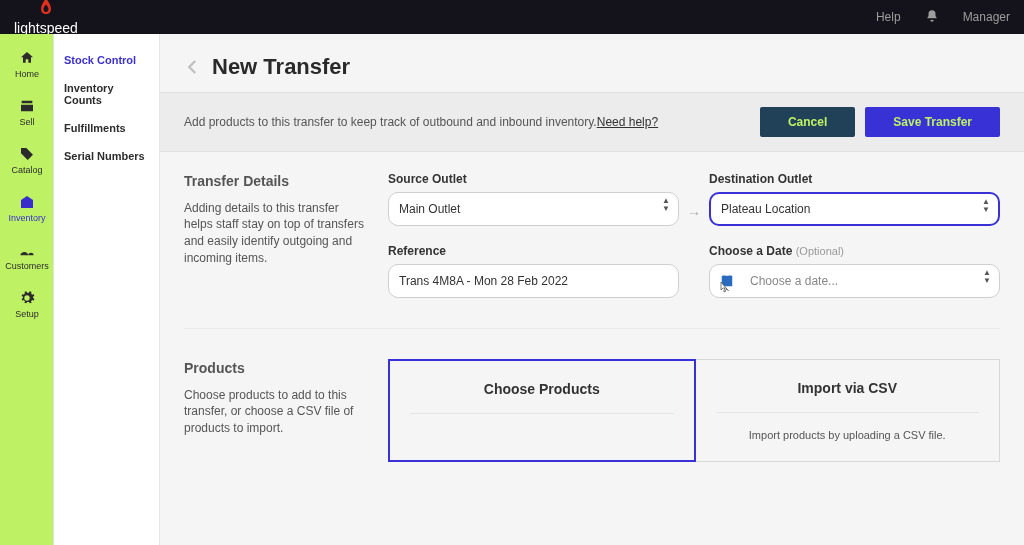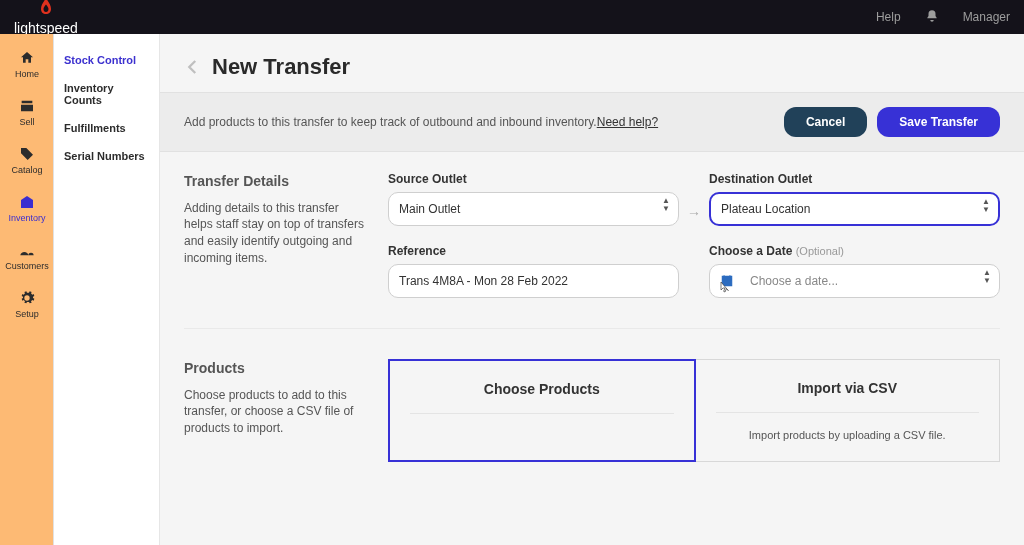--- a/index.html
+++ b/index.html
@@ -7,38 +7,38 @@
     
     .topbar { height:34px; background:#14121a; display:flex; align-items:center; padding:0 14px; color:#eee; }
     .logo { display:flex; align-items:center; gap:6px;flex-direction:column; }
     .logo .flame { width:12px; height:16px; }
     .logo-name { font-size:14px; color:#fff; }
     .topbar-right { margin-left:auto; display:flex; align-items:center; gap:24px; color:#9d9d9d; font-size:12px; }
     .topbar-right span { cursor:pointer; }
     .bell { width:14px; height:14px; }
     
     .wrap { display:flex; height:calc(545px - 34px); }
-    .sidenav { width:54px; background:#fdba74; border-right:1px solid #e1e1e1; padding-top:6px; }
+    .sidenav { width:54px; background:#bef264; border-right:1px solid #e1e1e1; padding-top:6px; }
     .sn-item { width:54px; height:48px; display:flex; flex-direction:column; align-items:center; justify-content:center; gap:3px; cursor:pointer; color:#2c2c2c; font-size:9px; }
     .sn-item.active { color:#3a2dd0; }
     .sn-item svg { width:16px; height:16px; }
     
     .subnav { width:106px; background:#fff; border-right:1px solid #e6e6e6; padding:12px 10px; }
     .sub-item { padding:8px 0; font-size:11px; font-weight:bold; color:#2c2c2c; cursor:pointer; }
     .sub-item.active { color:#3c31cf; }
     
     .main { flex:1; overflow:auto; }
     .title-row { display:flex; align-items:center; gap:10px; padding:20px 24px 12px; }
     .back-arrow { width:18px; height:18px; }
     .page-title { font-size:22px; font-weight:bold; color:#2a2a2a; }
     
     .infobar { background:#ececec; border-top:1px solid #e1e1e1; border-bottom:1px solid #e1e1e1; padding:14px 24px; display:flex; align-items:center; font-size:12px; color:#555; }
     .infobar .help-link { text-decoration:underline; color:#333; cursor:pointer; }
     .infobar .actions { margin-left:auto; display:flex; gap:10px; }
-    .btn { padding:8px 22px; border-radius:12px; font-size:12px; cursor:pointer; border:none; font-weight:bold; color:#ffffff; }
+    .btn { padding:8px 28px; border-radius:2px; font-size:12px; cursor:pointer; border:none; font-weight:bold; color:#bef264; }
     .btn-cancel { background:#214159; }
     .btn-save { background:#3731d6; }
     
     .section { padding:20px 24px; }
     .section-title { font-size:14px; font-weight:bold; margin-bottom:8px; }
     .section-row { display:flex; gap:24px; }
     .section-desc { width:180px; font-size:12px; color:#555; line-height:1.4; }
     .fields { flex:1; display:grid; grid-template-columns:1fr 30px 1fr; row-gap:16px; align-items:start; }
     .field-label { font-size:12px; font-weight:bold; margin-bottom:6px; }
     .opt { font-weight:normal; color:#999; font-size:11px; }

